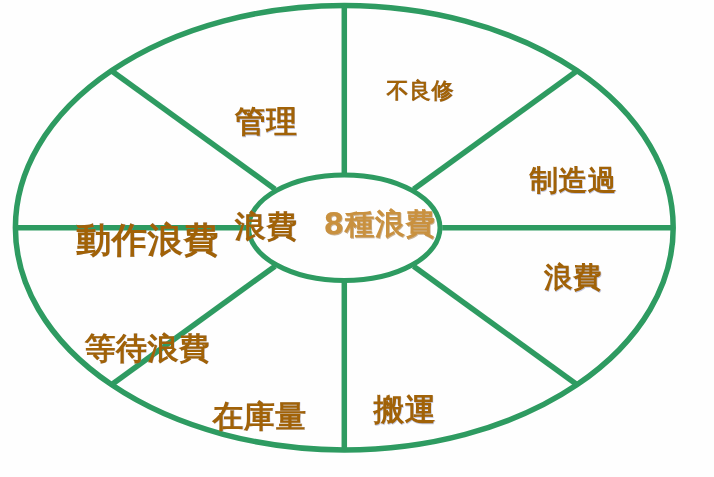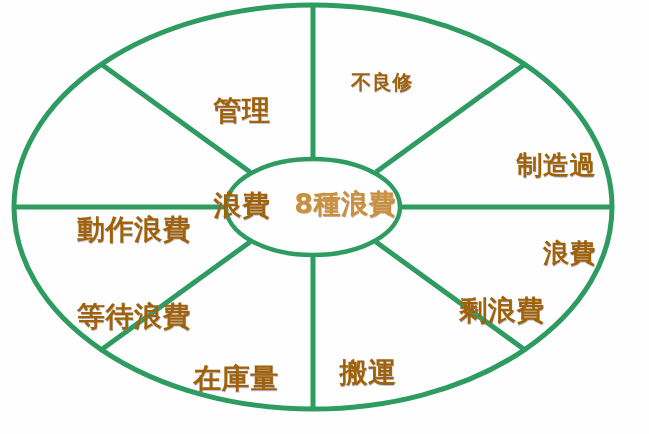--- a/index.html
+++ b/index.html
@@ -36,26 +36,26 @@
     white-space: pre;
     letter-spacing: 0.5px;
     text-shadow: 0.5px 0.5px 0 rgba(120,130,190,0.45);
     pointer-events: none;
   }
   .seg-label .ln { display: block; }
 
   
   #lbl-kanri      { left: 180px; top: 32px;  width: 124px; font-size: 28px; }
   #lbl-furyo      { left: 318px; top: 26px;  width: 128px; font-size: 20px; }
-  #lbl-seizou     { left: 446px; top: 92px;  width: 150px; font-size: 26px; text-align: right; }
+  #lbl-seizou     { left: 446px; top: 92px;  width: 150px; font-size: 26px; text-align: center; }
   #lbl-kakou      { left: 432px; top: 232px; width: 140px; font-size: 28px; }
   #lbl-hanun      { left: 316px; top: 294px; width: 104px; font-size: 28px; }
   #lbl-zaiko      { left: 158px; top: 300px; width: 156px; font-size: 28px; }
   #lbl-machi      { left: 48px;  top: 238px; width: 172px; font-size: 28px; text-align: center; }
-  #lbl-dousa      { left: 48px;  top: 151px; width: 172px; font-size: 28px; }
+  #lbl-dousa      { left: 48px;  top: 128px; width: 172px; font-size: 32px; }
 
   #center-label {
     position: absolute;
     left: 222px;
     top: 186px;
     width: 174px;
     text-align: right;
     font-size: 27px;
     font-weight: 700;
     color: #c9913f;
@@ -100,21 +100,20 @@
   <div class="seg-label" id="lbl-furyo">
     <span class="ln">不良修</span>
   </div>
 
   <div class="seg-label" id="lbl-seizou">
     <span class="ln">制造過</span>
     <span class="ln">浪費</span>
   </div>
 
   <div class="seg-label" id="lbl-kakou">
-    <span class="ln">剩浪費</span>
   </div>
 
   <div class="seg-label" id="lbl-hanun">
     <span class="ln">搬運</span>
     
   </div>
 
   <div class="seg-label" id="lbl-zaiko">
     <span class="ln">在庫量</span>
     

